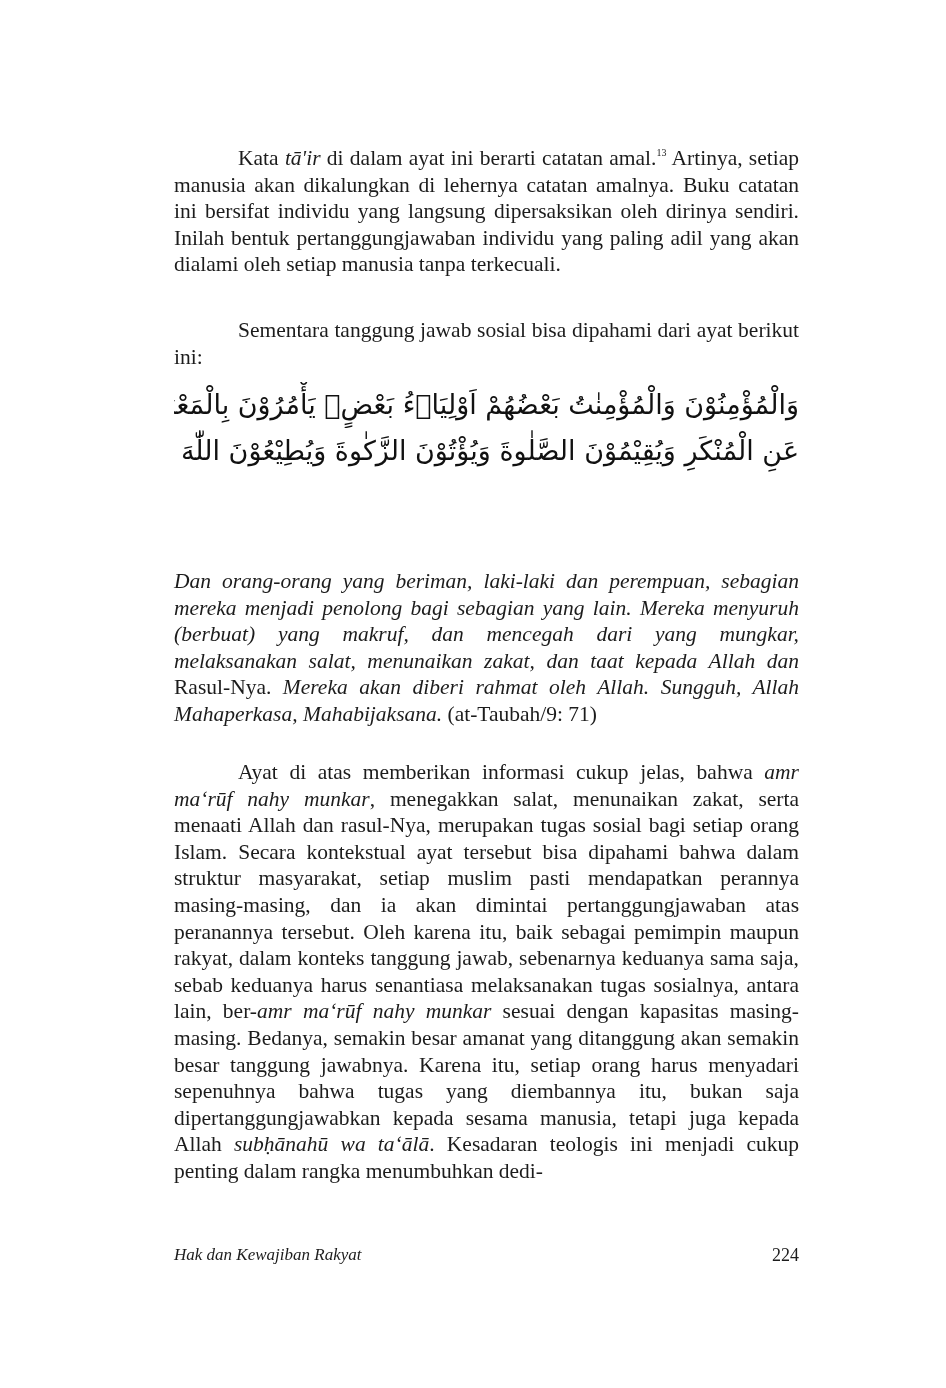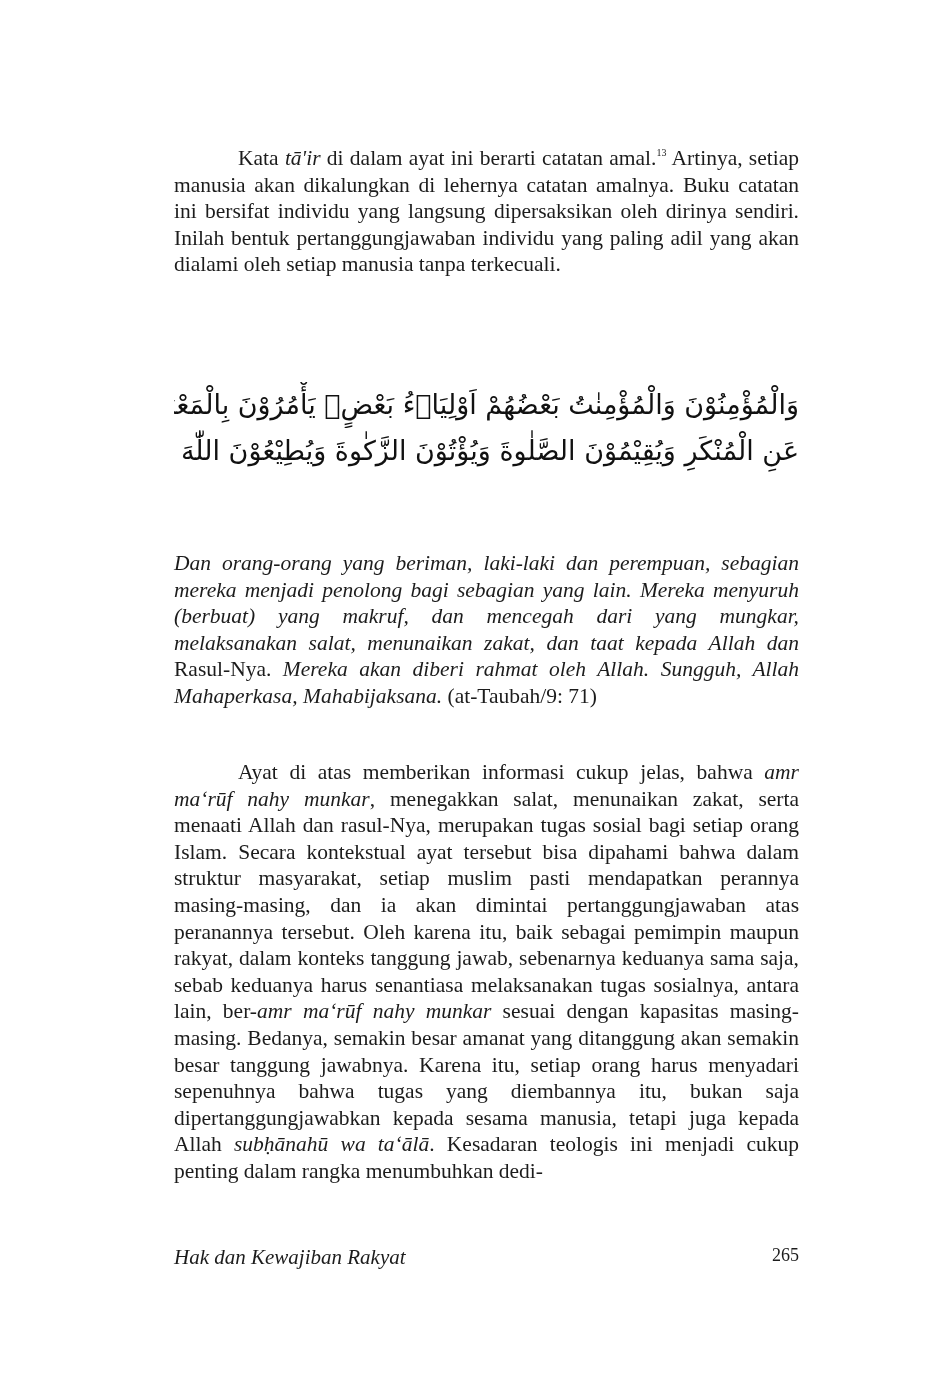--- a/index.html
+++ b/index.html
@@ -19,44 +19,47 @@
   .arabic {
     position: absolute; left: 174px; width: 625px;
     direction: rtl; font-family: "DejaVu Sans", sans-serif;
     font-size: 27px; color: #111;
   }
   .arabic .line { height: 46px; line-height: 46px; white-space: nowrap; overflow: hidden; text-align: justify; text-align-last: justify; }
   .arabic .line.last { text-align: right; text-align-last: right; padding-right: 0; }
   .translation { font-style: italic; }
   .translation .ref { font-style: normal; }
   .footer { position: absolute; top: 1245px; left: 174px; width: 625px; height: 26px; }
-  .footer-title { position: absolute; left: 0; top: 0; font-style: italic; font-size: 21px; }
+  .footer-title { position: absolute; left: 0; top: 0; font-style: italic; font-size: 17px; }
   .footer-page { position: absolute; right: 0; top: 0; font-size: 18px; }
 </style>
 </head>
 <body>
 
 <div class="page">
 
   <div class="column" style="top:145px;">
     <p class="para indent"><span>Kata </span><i>tā'ir</i><span> di dalam ayat ini berarti catatan amal.</span><sup>13</sup><span> Artinya, setiap manusia akan dikalungkan di lehernya catatan amalnya. Buku catatan ini bersifat individu yang langsung dipersaksikan oleh dirinya sendiri. Inilah bentuk pertanggungjawaban individu yang paling adil yang akan dialami oleh setiap manusia tanpa terkecuali.</span></p>
   </div>
 
+  <div class="column" style="top:317px;">
+    <p class="para indent">Sementara tanggung jawab sosial bisa dipahami dari ayat berikut ini:</p>
+  </div>
 
   <div class="arabic" style="top:382px;">
     <div class="line">وَالْمُؤْمِنُوْنَ وَالْمُؤْمِنٰتُ بَعْضُهُمْ اَوْلِيَاۤءُ بَعْضٍۘ يَأْمُرُوْنَ بِالْمَعْرُوْفِ وَيَنْهَوْنَ</div>
     <div class="line">عَنِ الْمُنْكَرِ وَيُقِيْمُوْنَ الصَّلٰوةَ وَيُؤْتُوْنَ الزَّكٰوةَ وَيُطِيْعُوْنَ اللّٰهَ وَرَسُوْلَهٗ ۗ</div>
   </div>
 
-  <div class="column" style="top:550px;">
+  <div class="column" style="top:568px;">
     <p class="para translation"><span>Dan orang-orang yang beriman, laki-laki dan perempuan, sebagian mereka menjadi penolong bagi sebagian yang lain. Mereka menyuruh (berbuat) yang makruf, dan mencegah dari yang mungkar, melaksanakan salat, menunaikan zakat, dan taat kepada Allah dan </span><span class="ref">Rasul-Nya.</span><span> Mereka akan diberi rahmat oleh Allah. Sungguh, Allah Mahaperkasa, Mahabijaksana.</span><span class="ref"> (at-Taubah/9: 71)</span></p>
   </div>
 
   <div class="column" style="top:759px;">
     <p class="para indent"><span>Ayat di atas memberikan informasi cukup jelas, bahwa </span><i>amr ma‘rūf nahy munkar</i><span>, menegakkan salat, menunaikan zakat, serta menaati Allah dan rasul-Nya, merupakan tugas sosial bagi setiap orang Islam. Secara kontekstual ayat tersebut bisa dipahami bahwa dalam struktur masyarakat, setiap muslim pasti mendapatkan perannya masing-masing, dan ia akan dimintai pertanggungjawaban atas peranannya tersebut. Oleh karena itu, baik sebagai pemimpin maupun rakyat, dalam konteks tanggung jawab, sebenarnya keduanya sama saja,  sebab keduanya harus senantiasa melaksanakan tugas sosialnya, antara lain, ber-</span><i>amr ma‘rūf nahy munkar</i><span> sesuai dengan kapasitas masing-masing. Bedanya, semakin besar amanat yang ditanggung akan semakin besar tanggung jawabnya. Karena itu, setiap orang harus menyadari sepenuhnya bahwa tugas yang diembannya itu, bukan saja dipertanggungjawabkan kepada sesama manusia, tetapi juga kepada Allah </span><i>subḥānahū wa ta‘ālā</i><span>. Kesadaran teologis ini menjadi cukup penting dalam rangka menumbuhkan dedi-</span></p>
   </div>
 
   <div class="footer">
     <span class="footer-title">Hak dan Kewajiban Rakyat</span>
-    <span class="footer-page">265</span>
+    <span class="footer-page">224</span>
   </div>
 
 </div>
 
 </body></html>

